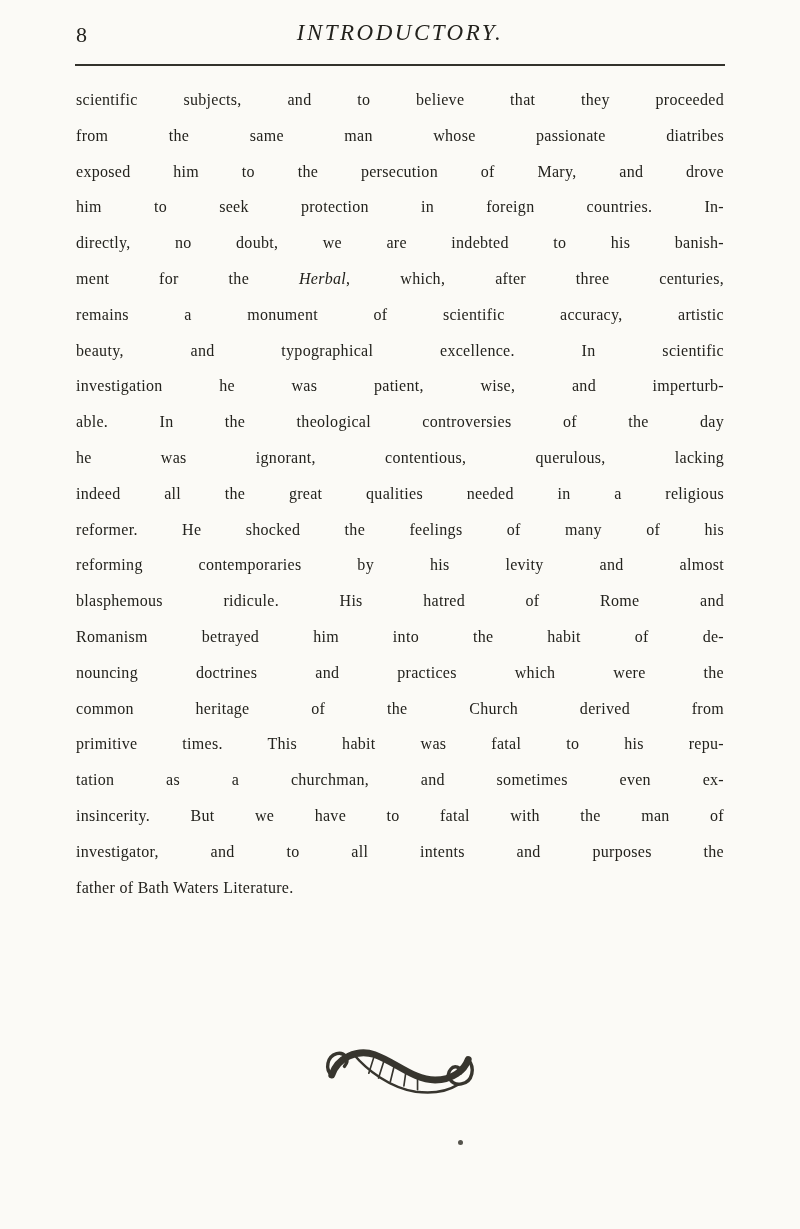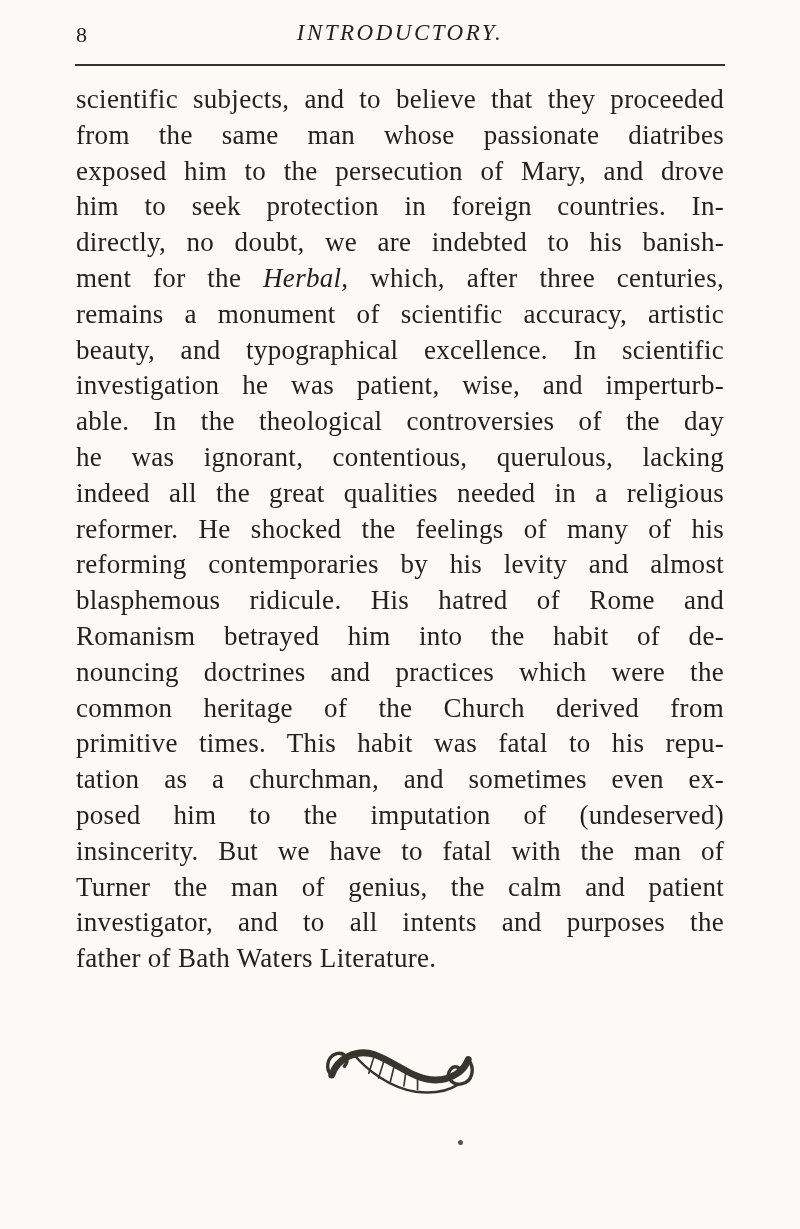--- a/index.html
+++ b/index.html
@@ -53,21 +53,21 @@
     background: #33322c;
     border: none;
   }
 
   
   .body-text {
     position: absolute;
     top: 82px;
     left: 76px;
     width: 648px;
-    font-size: 27px;
+    font-size: 16px;
     line-height: 35.8px;
     letter-spacing: 0.3px;
   }
 
   .body-text .line {
     text-align: justify;
     text-align-last: justify;
     text-justify: inter-word;
     white-space: normal;
   }
@@ -130,23 +130,21 @@
       <div class="line">he was ignorant, contentious, querulous, lacking</div>
       <div class="line">indeed all the great qualities needed in a religious</div>
       <div class="line">reformer. He shocked the feelings of many of his</div>
       <div class="line">reforming contemporaries by his levity and almost</div>
       <div class="line">blasphemous ridicule. His hatred of Rome and</div>
       <div class="line">Romanism betrayed him into the habit of de-</div>
       <div class="line">nouncing doctrines and practices which were the</div>
       <div class="line">common heritage of the Church derived from</div>
       <div class="line">primitive times. This habit was fatal to his repu-</div>
       <div class="line">tation as a churchman, and sometimes even ex-</div>
-      <div class="line">posed him to the imputation of (undeserved)</div>
       <div class="line">insincerity. But we have to fatal with the man of</div>
-      <div class="line">Turner the man of genius, the calm and patient</div>
       <div class="line">investigator, and to all intents and purposes the</div>
       <div class="line last">father of Bath Waters Literature.</div>
     </main>
 
   <div class="ornament">
     <span>
       <svg width="158" height="78" viewBox="0 0 160 80" aria-hidden="true">
         <g fill="none" stroke="#37352e" stroke-linecap="round">
           <path d="M10 36 C16 18 36 9 54 15 C76 23 94 41 116 41 C134 41 146 31 150 20" stroke-width="7"></path>
           <path d="M150 20 C157 28 155 43 143 45 C133 47 126 37 132 30 C136 25 143 28 142 34" stroke-width="3.5"></path>

